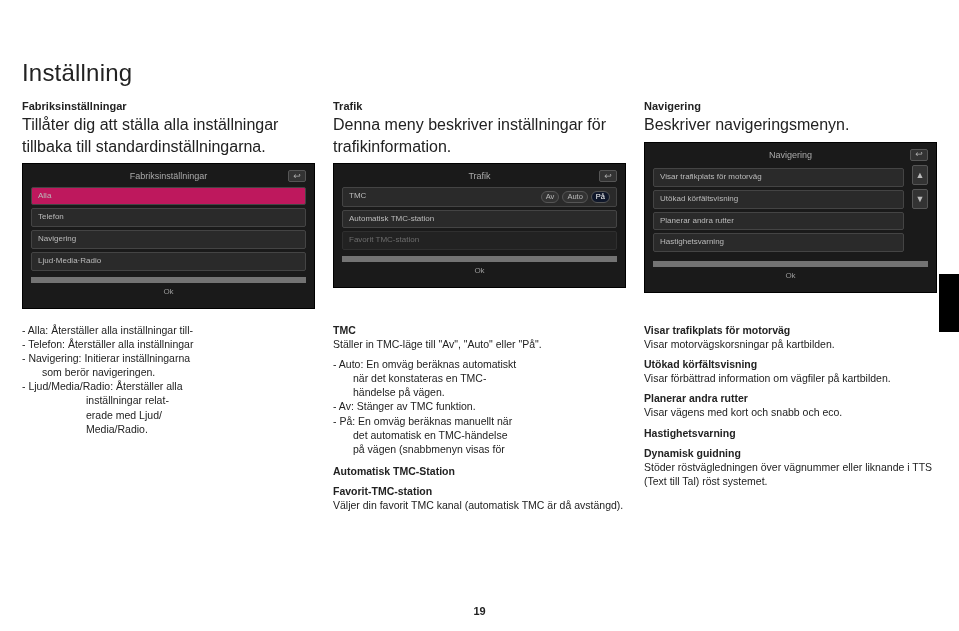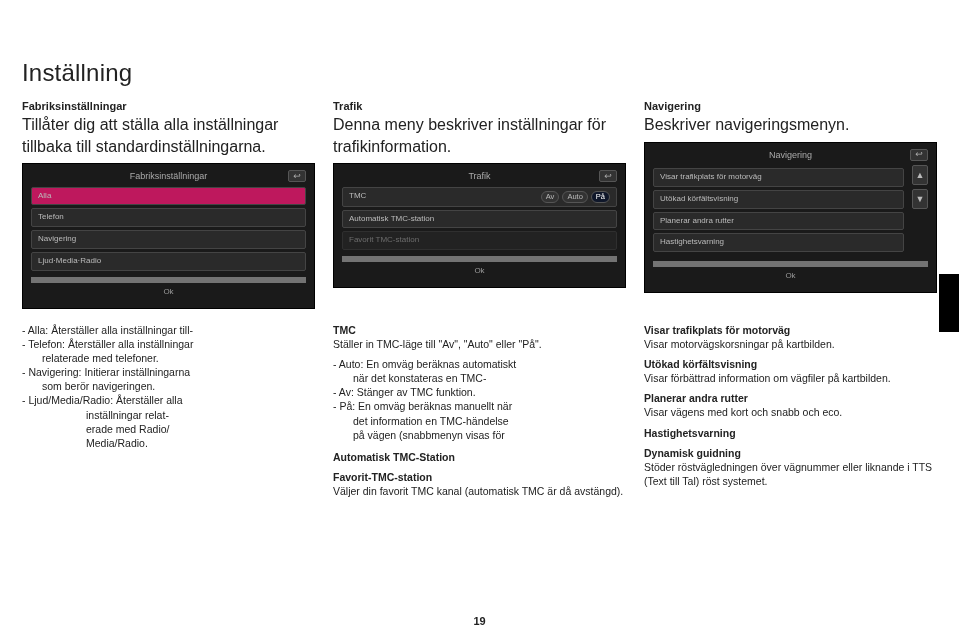--- a/index.html
+++ b/index.html
@@ -94,21 +94,21 @@
   .bottom-row { margin-top: 14px; }
   .bottom-row .col { font-size: 10.5px; }
 
   .term { font-weight: 700; }
   p { margin-bottom: 6px; }
   .indent { padding-left: 20px; }
   .indent2 { padding-left: 64px; }
 
   .page-num {
     position: absolute;
-    bottom: 2px;
+    bottom: 12px;
     left: 0; right: 0;
     text-align: center;
     font-weight: 700;
     font-size: 11px;
   }
   .blackbox {
     position: absolute;
     right: 0;
     top: 274px;
     width: 20px;
@@ -188,37 +188,37 @@
     </div>
   </div>
 
 </div>
 
 <div class="bottom-row">
 
   <div class="col">
     <div>- Alla: Återställer alla inställningar till-</div>
     <div>- Telefon: Återställer alla inställningar</div>
-    <div class="indent">relaterade med telefoner.</div>
     <div>- Navigering: Initierar inställningarna</div>
     <div class="indent">som berör navigeringen.</div>
     <div>- Ljud/Media/Radio: Återställer alla</div>
     <div class="indent2">inställningar relat-</div>
-    <div class="indent2">erade med Radio/</div>
+    <div class="indent2">erade med Ljud/</div>
     <div class="indent2">Media/Radio.</div>
   </div>
 
   <div class="col">
     <p><span class="term">TMC</span><br>
        <span>Ställer in TMC-läge till "Av", "Auto" eller "På".</span></p>
     <div>- Auto: En omväg beräknas automatiskt</div>
     <div class="indent">när det konstateras en TMC-</div>
+    <div class="indent">händelse på vägen.</div>
     <div>- Av: Stänger av TMC funktion.</div>
     <div>- På: En omväg beräknas manuellt när</div>
-    <div class="indent">det information en TMC-händelse</div>
+    <div class="indent">det automatisk en TMC-händelse</div>
     <div class="indent">på vägen (snabbmenyn visas för</div>
     <p style="margin-top:8px"><span class="term">Automatisk TMC-Station</span><br>
        </p>
     <p><span class="term">Favorit-TMC-station</span><br>
        <span>Väljer din favorit TMC kanal (automatisk TMC är då avstängd).</span></p>
   </div>
 
   <div class="col">
     <p><span class="term">Visar trafikplats för motorväg</span><br>
        <span>Visar motorvägskorsningar på kartbilden.</span></p>

